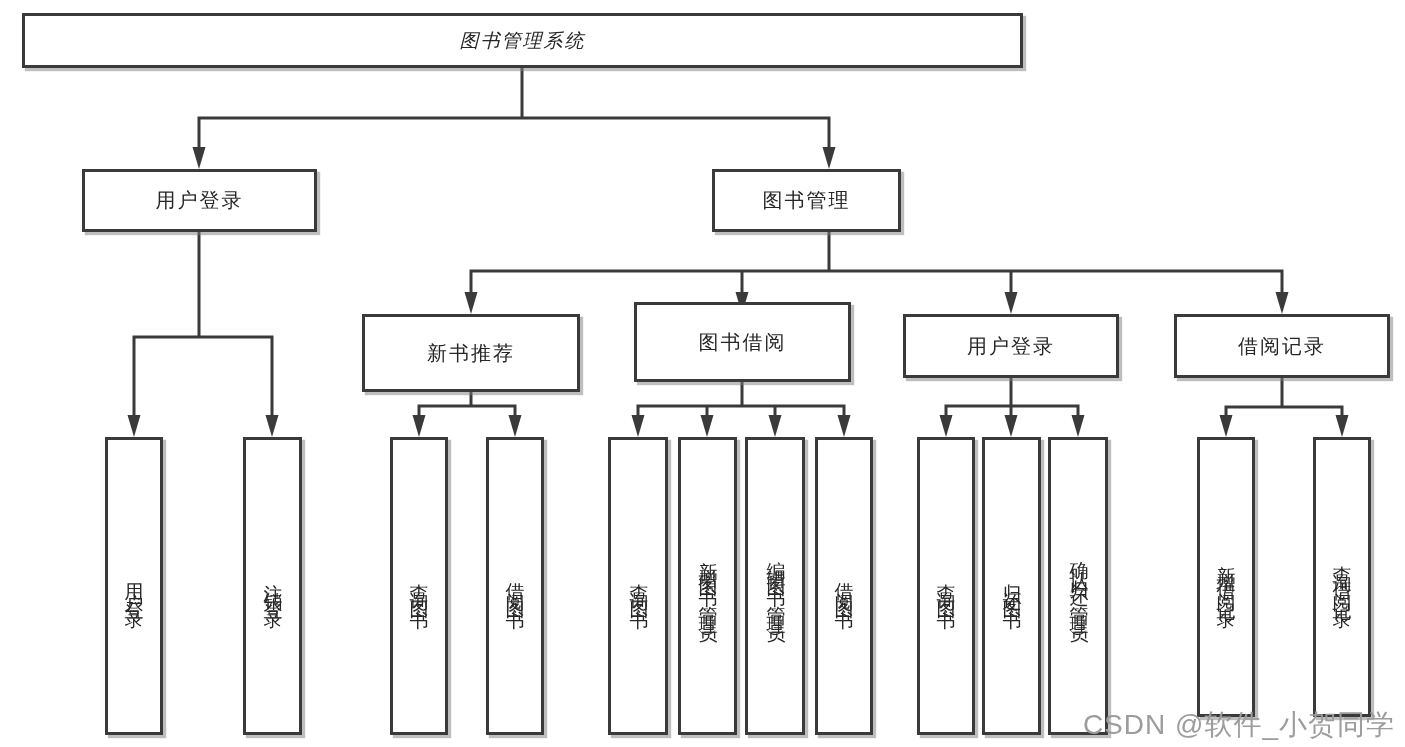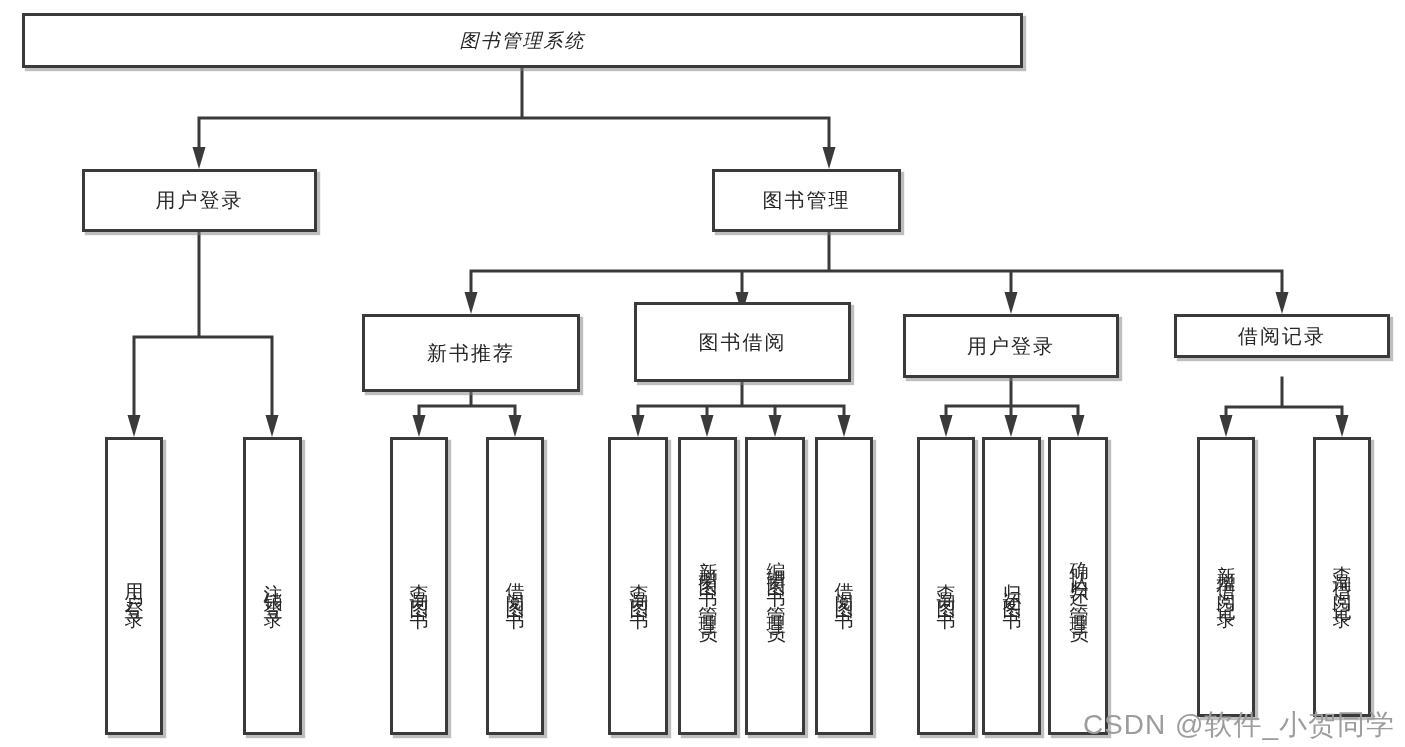--- a/index.html
+++ b/index.html
@@ -106,21 +106,21 @@
   </svg>
 
   <div class="node h root" style="left:22px; top:13px; width:1001px; height:55px;font-style:italic;">图书管理系统</div>
 
   <div class="node h" style="left:82px; top:169px; width:235px; height:63px;">用户登录</div>
   <div class="node h" style="left:712px; top:169px; width:189px; height:63px;">图书管理</div>
 
   <div class="node h" style="left:362px; top:314px; width:218px; height:78px;">新书推荐</div>
   <div class="node h" style="left:634px; top:302px; width:217px; height:80px;">图书借阅</div>
   <div class="node h" style="left:903px; top:314px; width:216px; height:64px;">用户登录</div>
-  <div class="node h" style="left:1174px; top:314px; width:216px; height:44px;">借阅记录</div>
+  <div class="node h" style="left:1174px; top:314px; width:216px; height:64px;">借阅记录</div>
 
   <div class="node v" style="left:105px; top:437px; width:58px; height:298px;">用户登录</div>
   <div class="node v" style="left:243px; top:437px; width:59px; height:298px;">注销登录</div>
 
   <div class="node v" style="left:390px; top:437px; width:58px; height:298px;">查询图书</div>
   <div class="node v" style="left:486px; top:437px; width:58px; height:298px;">借阅图书</div>
 
   <div class="node v" style="left:608px; top:437px; width:60px; height:298px;">查询图书</div>
   <div class="node v" style="left:678px; top:437px; width:59px; height:298px;">新增图书（管理员）</div>
   <div class="node v" style="left:745px; top:437px; width:60px; height:298px;">编辑图书（管理员）</div>

